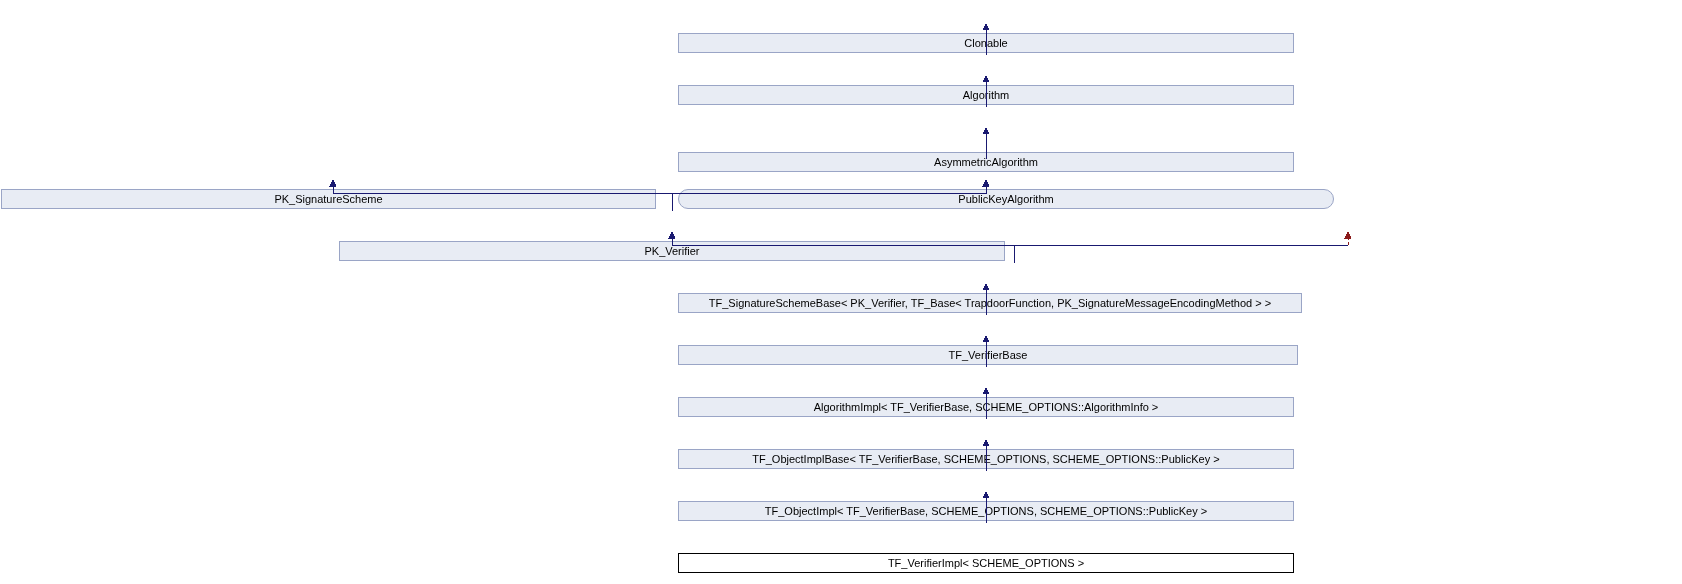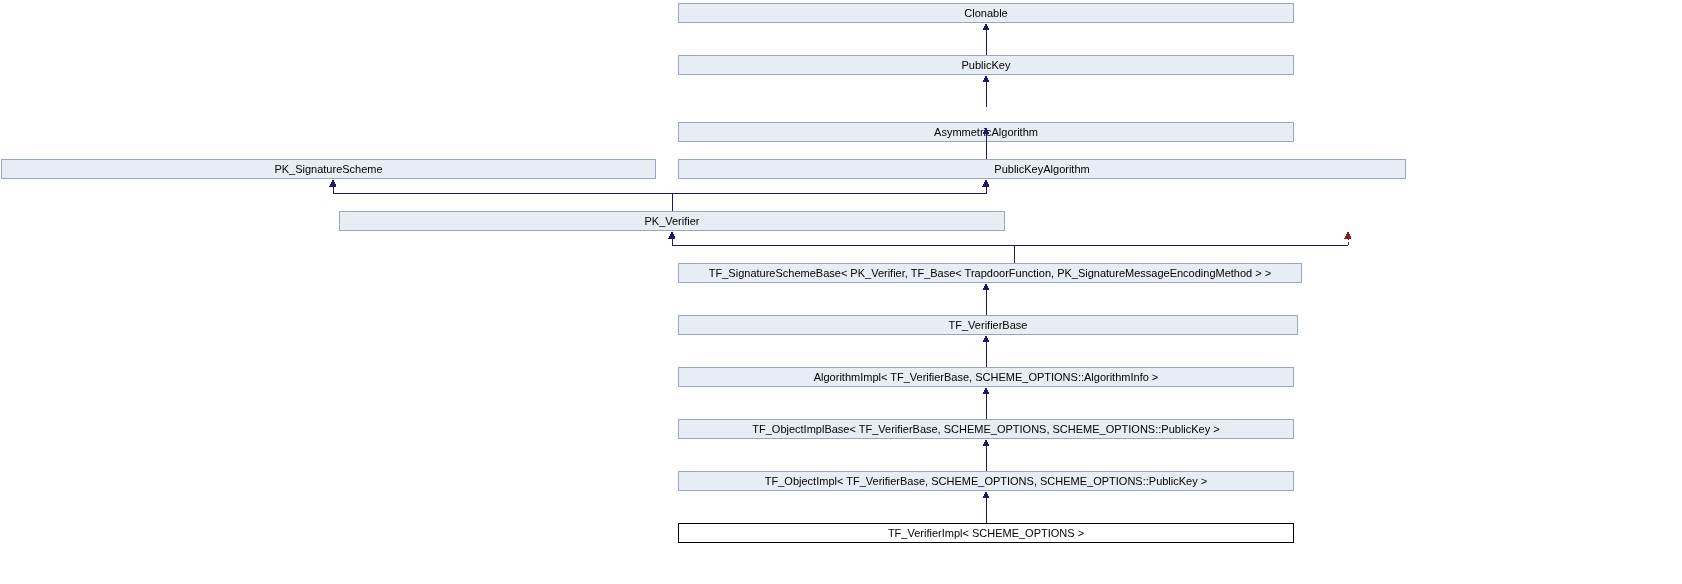--- a/index.html
+++ b/index.html
@@ -27,32 +27,33 @@
     background: var(--node-fill);
     border: 1px solid var(--node-border);
     display: flex;
     align-items: center;
     justify-content: center;
     font-size: 11px;
     color: #000000;
     white-space: nowrap;
     overflow: hidden;
     cursor: pointer;
+    margin-top: 30px;
   }
   .node.current {
     background: #FFFFFF;
     border: 1px solid var(--current-border);
     cursor: default;
   }
   
   #n-clonable              { left: 678px;  top: 3px;   width: 616px; }
   #n-algorithm             { left: 678px;  top: 55px;  width: 616px; }
   #n-asymmetric-algorithm  { left: 678px;  top: 122px; width: 616px; }
   #n-pk-signature-scheme   { left: 1px;    top: 159px; width: 655px; }
-  #n-public-key-algorithm  { left: 678px;  top: 159px; width: 728px; }
+  #n-public-key-algorithm  { left: 678px;  top: 159px; width: 656px; border-radius: 10px; }
   #n-pk-verifier           { left: 339px;  top: 211px; width: 666px; }
   #n-tf-base               { left: 1019px; top: 211px; width: 660px; }
   #n-tf-sig-scheme-base    { left: 678px;  top: 263px; width: 624px; }
   #n-tf-verifier-base      { left: 678px;  top: 315px; width: 620px; }
   #n-algorithm-impl        { left: 678px;  top: 367px; width: 616px; }
   #n-tf-object-impl-base   { left: 678px;  top: 419px; width: 616px; }
   #n-tf-object-impl        { left: 678px;  top: 471px; width: 616px; }
   #n-tf-verifier-impl      { left: 678px;  top: 523px; width: 616px; }
 
   svg.edges {
@@ -68,21 +69,21 @@
 </style>
 </head>
 <body>
 
 <div id="canvas">
 
   <div class="node" id="n-clonable">
     <span>Clonable</span>
   </div>
   <div class="node" id="n-algorithm">
-    <span>PublicKey</span>
+    <span>Algorithm</span>
   </div>
   <div class="node" id="n-asymmetric-algorithm">
     <span>AsymmetricAlgorithm</span>
   </div>
   <div class="node" id="n-pk-signature-scheme">
     <span>PK_SignatureScheme</span>
   </div>
   <div class="node" id="n-public-key-algorithm">
     <span>PublicKeyAlgorithm</span>
   </div>

